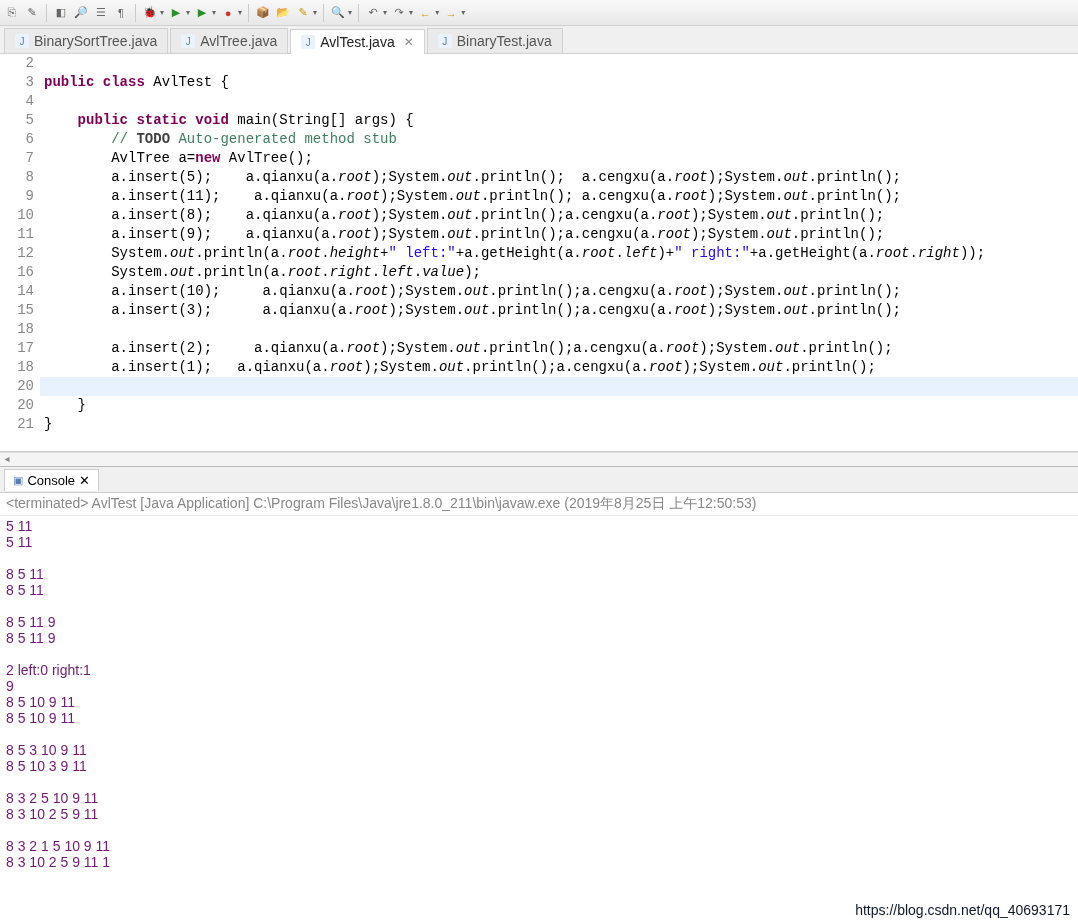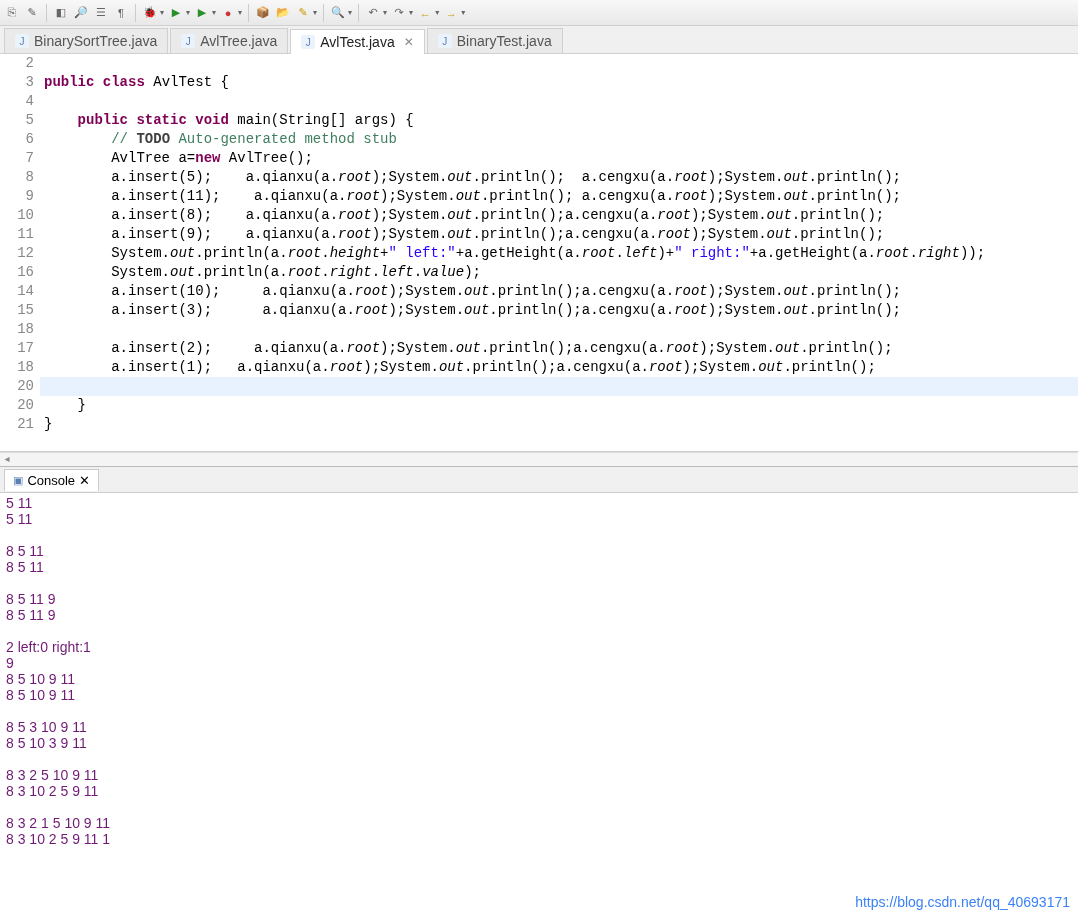--- a/index.html
+++ b/index.html
@@ -144,22 +144,22 @@
     height: 14px;
     background: #f4f4f4;
     border-top: 1px solid #ddd;
     display: flex;
   }
   .hscroll .arrow {
     width: 14px; text-align: center; color: #888; font-size: 10px;
   }
   .watermark {
     position: absolute;
-    bottom: 12px; right: 8px;
-    color: #3b82f6;
+    bottom: 4px; right: 8px;
+    color: #0f172a;
     font-size: 14px;
     font-family: Arial, sans-serif;
     margin-top: 40px;
   }
 </style>
 </head>
 <body>
 
 <div class="toolbar">
   <span class="tb-icon">⎘</span>
@@ -247,20 +247,21 @@
 </div>
 
 <div class="console-panel">
   <div class="console-tabs">
     <div class="ctab">
       <span style="font-size:11px;color:#5a7fb3">▣</span>
       <span>Console</span>
       <span class="close">✕</span>
     </div>
   </div>
+  <div class="console-header">&lt;terminated&gt; AvlTest [Java Application] C:\Program Files\Java\jre1.8.0_211\bin\javaw.exe (2019年8月25日 上午12:50:53)</div>
   <div class="console-body">5 11
 5 11
 
 8 5 11
 8 5 11
 
 8 5 11 9
 8 5 11 9
 
 2 left:0 right:1

